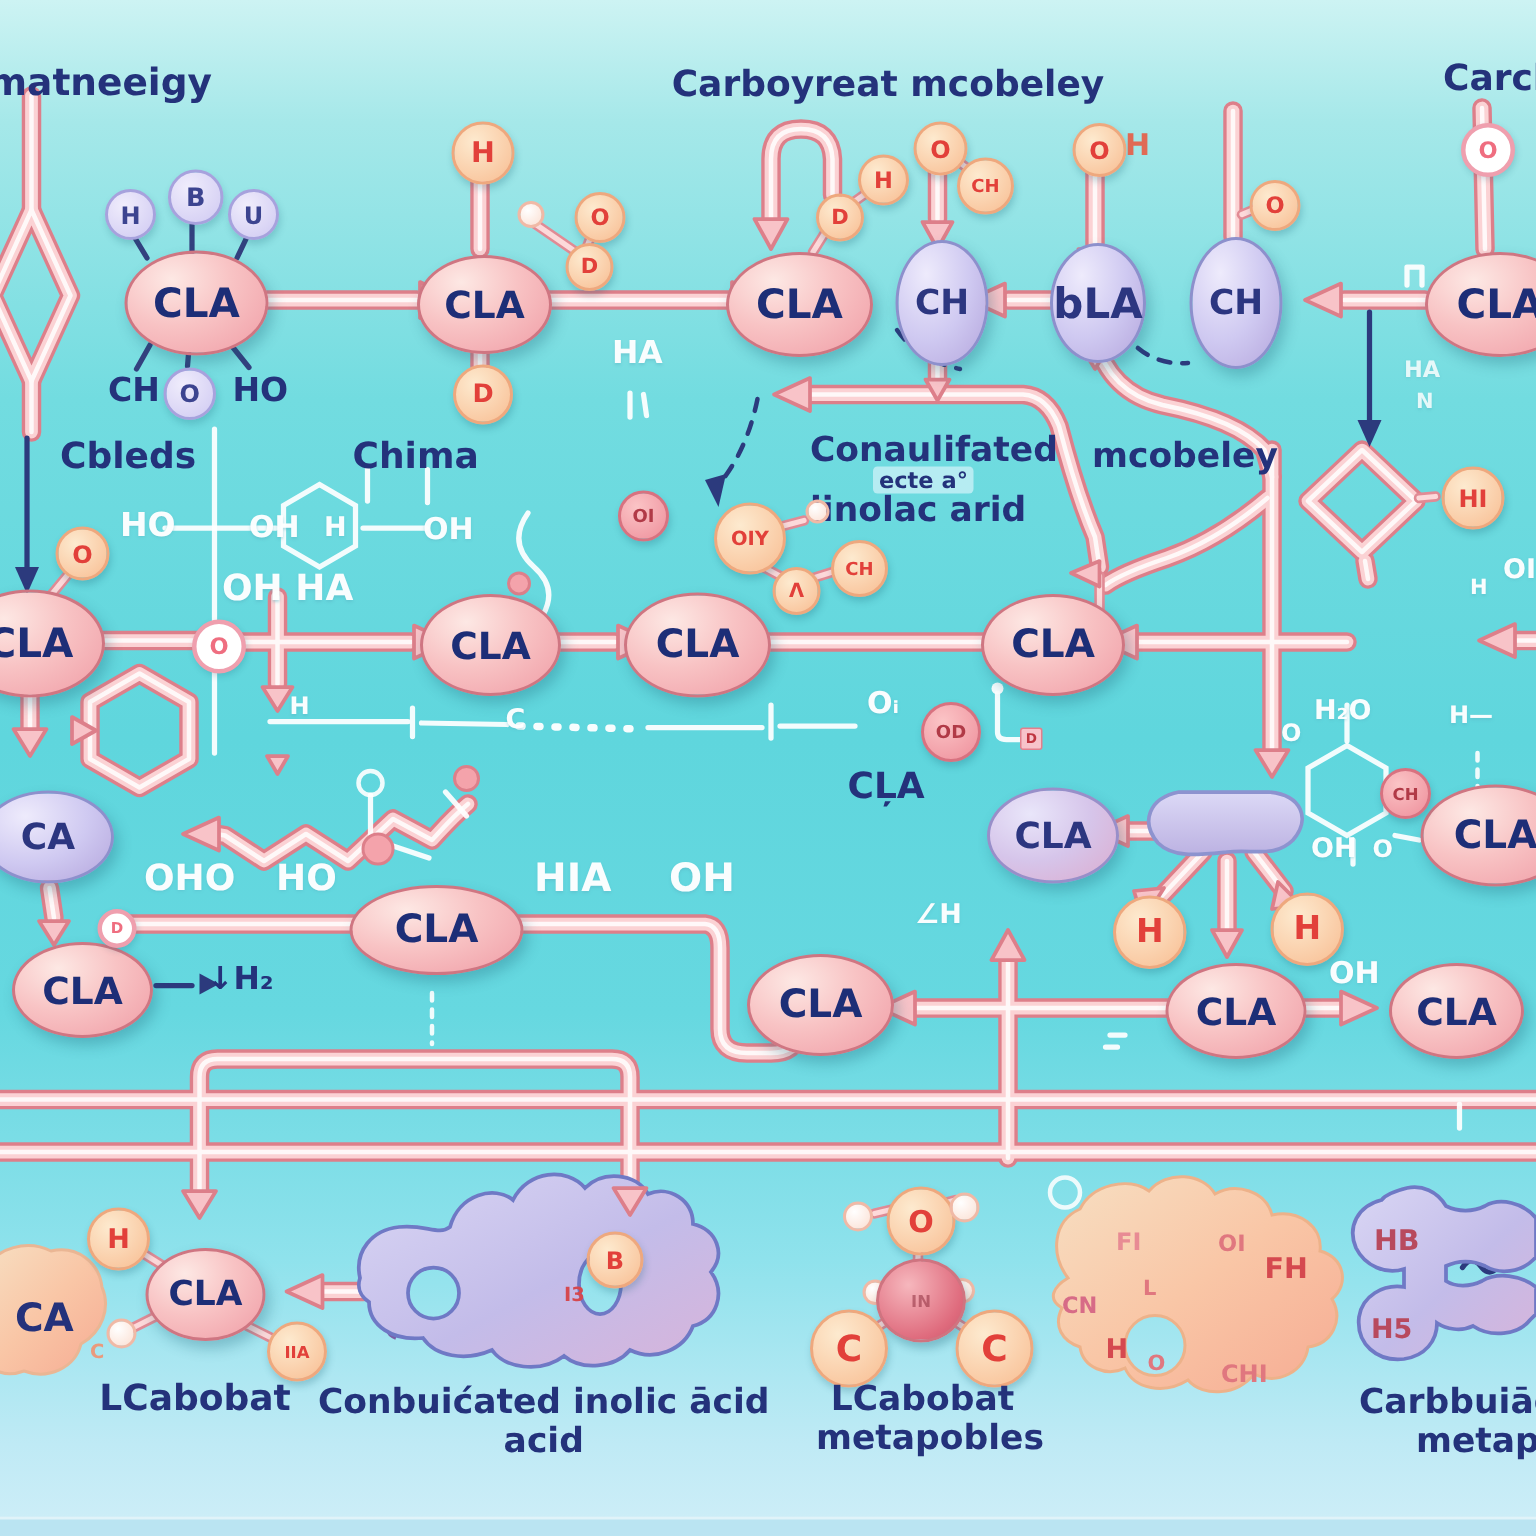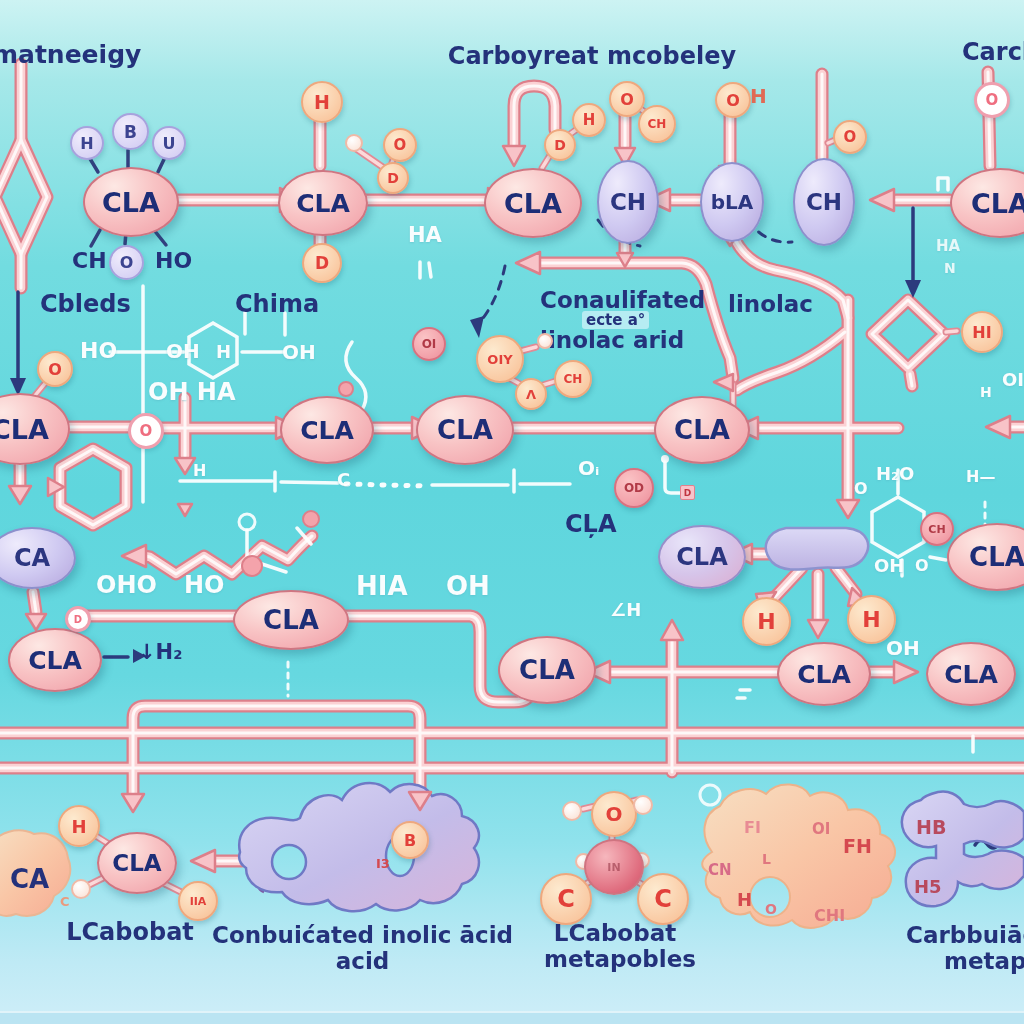--- a/index.html
+++ b/index.html
@@ -382,40 +382,40 @@
     <path d="M9,486 L31,486 L20,504 Z"></path>
     <path d="M733,374 L714,382 L733,391 Z"></path>
   </g>
 </svg>
 
 <div class="txt" style="left:-8px;top:40px;font-size:25px;">matneeigy</div>
 <div class="txt" style="left:432px;top:42px;width:320px;text-align:center;font-size:24px;">Carboyreat mcobeley</div>
 <div class="txt" style="left:962px;top:38px;font-size:24px;">Carch</div>
 <div class="txt" style="left:40px;top:290px;font-size:24px;">Cbleds</div>
 <div class="txt" style="left:235px;top:290px;font-size:24px;">Chima</div>
-<div class="txt" style="left:728px;top:291px;font-size:23px;">linolac</div>
+<div class="txt" style="left:728px;top:291px;font-size:23px;">mcobeley</div>
 <div class="txt" style="left:540px;top:287px;width:150px;text-align:center;font-size:23px;">Conaulifated</div>
 <div class="txt hl" style="left:582px;top:311px;font-size:15px;">ecte a°</div>
 <div class="txt" style="left:540px;top:327px;width:130px;text-align:center;font-size:23px;">linolac arid</div>
 <div class="txt" style="left:565px;top:510px;font-size:24px;">CL̦A</div>
 <div class="txt" style="left:138px;top:640px;font-size:21px;">↓H₂</div>
 
 <div class="node" style="left:83px;top:167px;width:92px;height:66px;font-size:27px;">
       <span>CLA</span>
     </div>
 <div class="node" style="left:278px;top:170px;width:86px;height:62px;font-size:25px;">
       <span>CLA</span>
     </div>
 <div class="node" style="left:484px;top:168px;width:94px;height:66px;font-size:27px;">
       <span>CLA</span>
     </div>
 <div class="node purple" style="left:597px;top:160px;width:58px;height:80px;font-size:23px;">
       <span>CH</span>
     </div>
-<div class="node purple" style="left:700px;top:162px;width:60px;height:76px;font-size:20px;">
+<div class="node purple" style="left:700px;top:162px;width:60px;height:76px;font-size:28px;">
       <span>bLA</span>
     </div>
 <div class="node purple" style="left:793px;top:158px;width:58px;height:84px;font-size:23px;">
       <span>CH</span>
     </div>
 <div class="node" style="left:950px;top:168px;width:96px;height:66px;font-size:27px;">
       <span>CLA</span>
     </div>
 
 <div class="node" style="left:-30px;top:393px;width:96px;height:68px;font-size:27px;">

